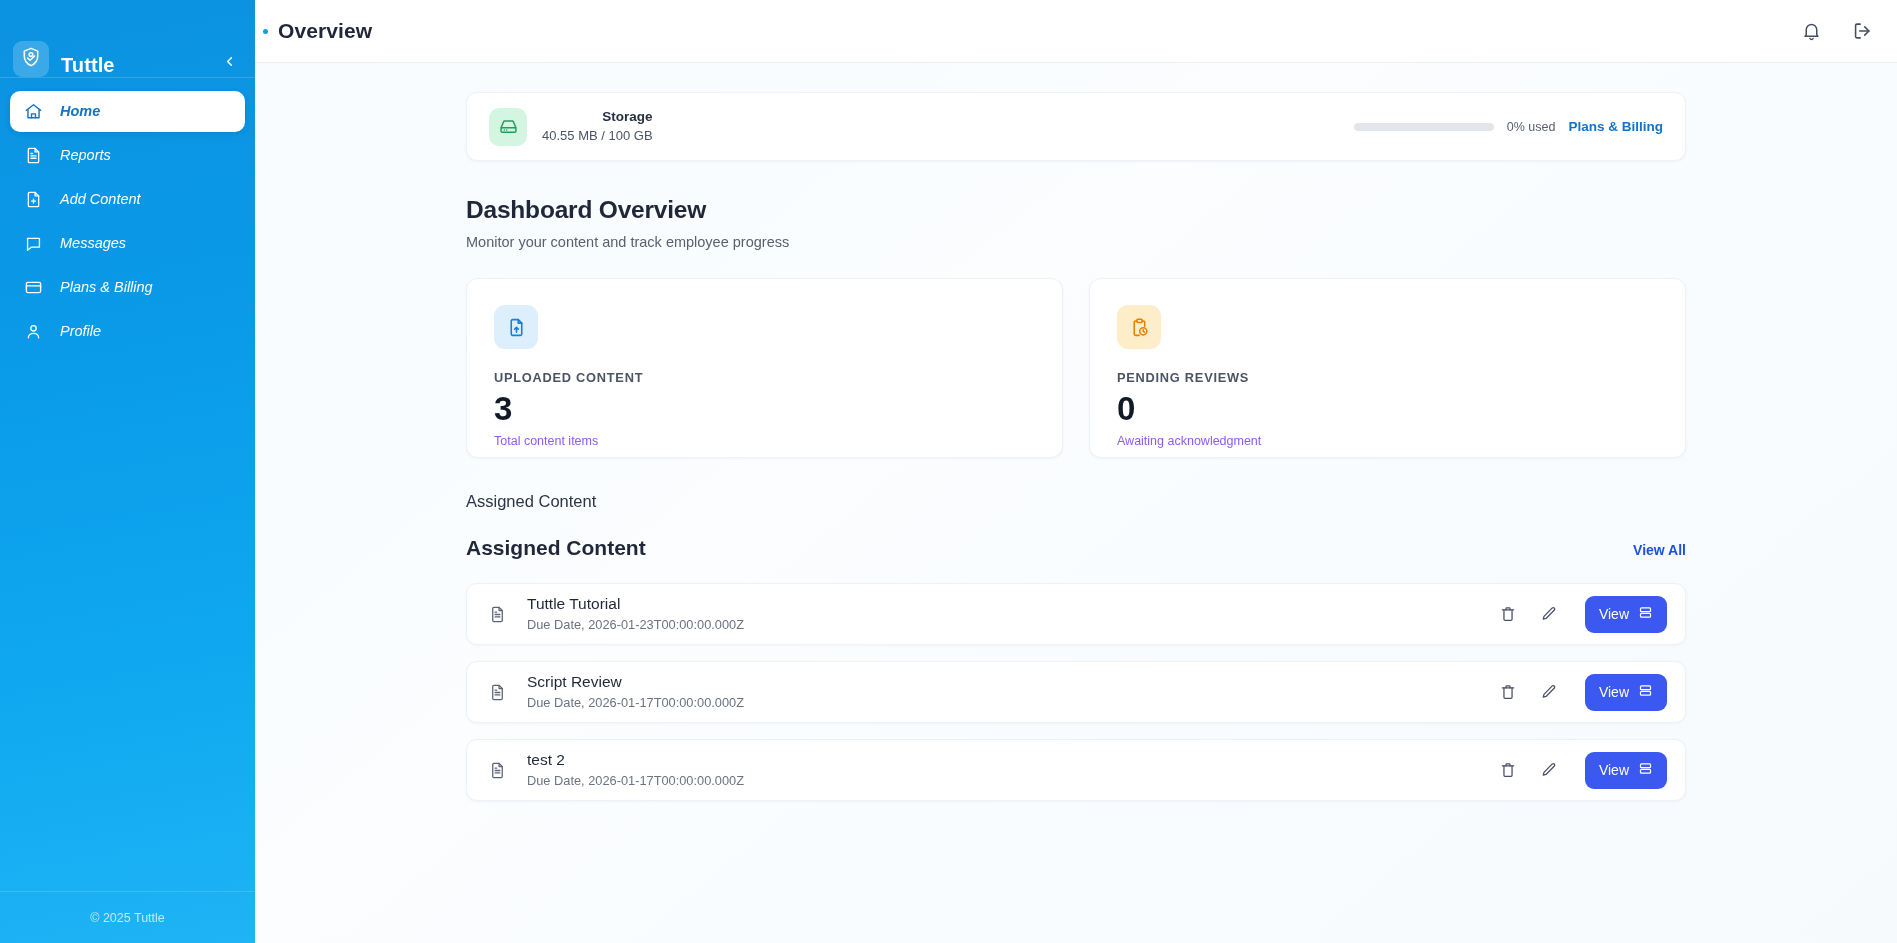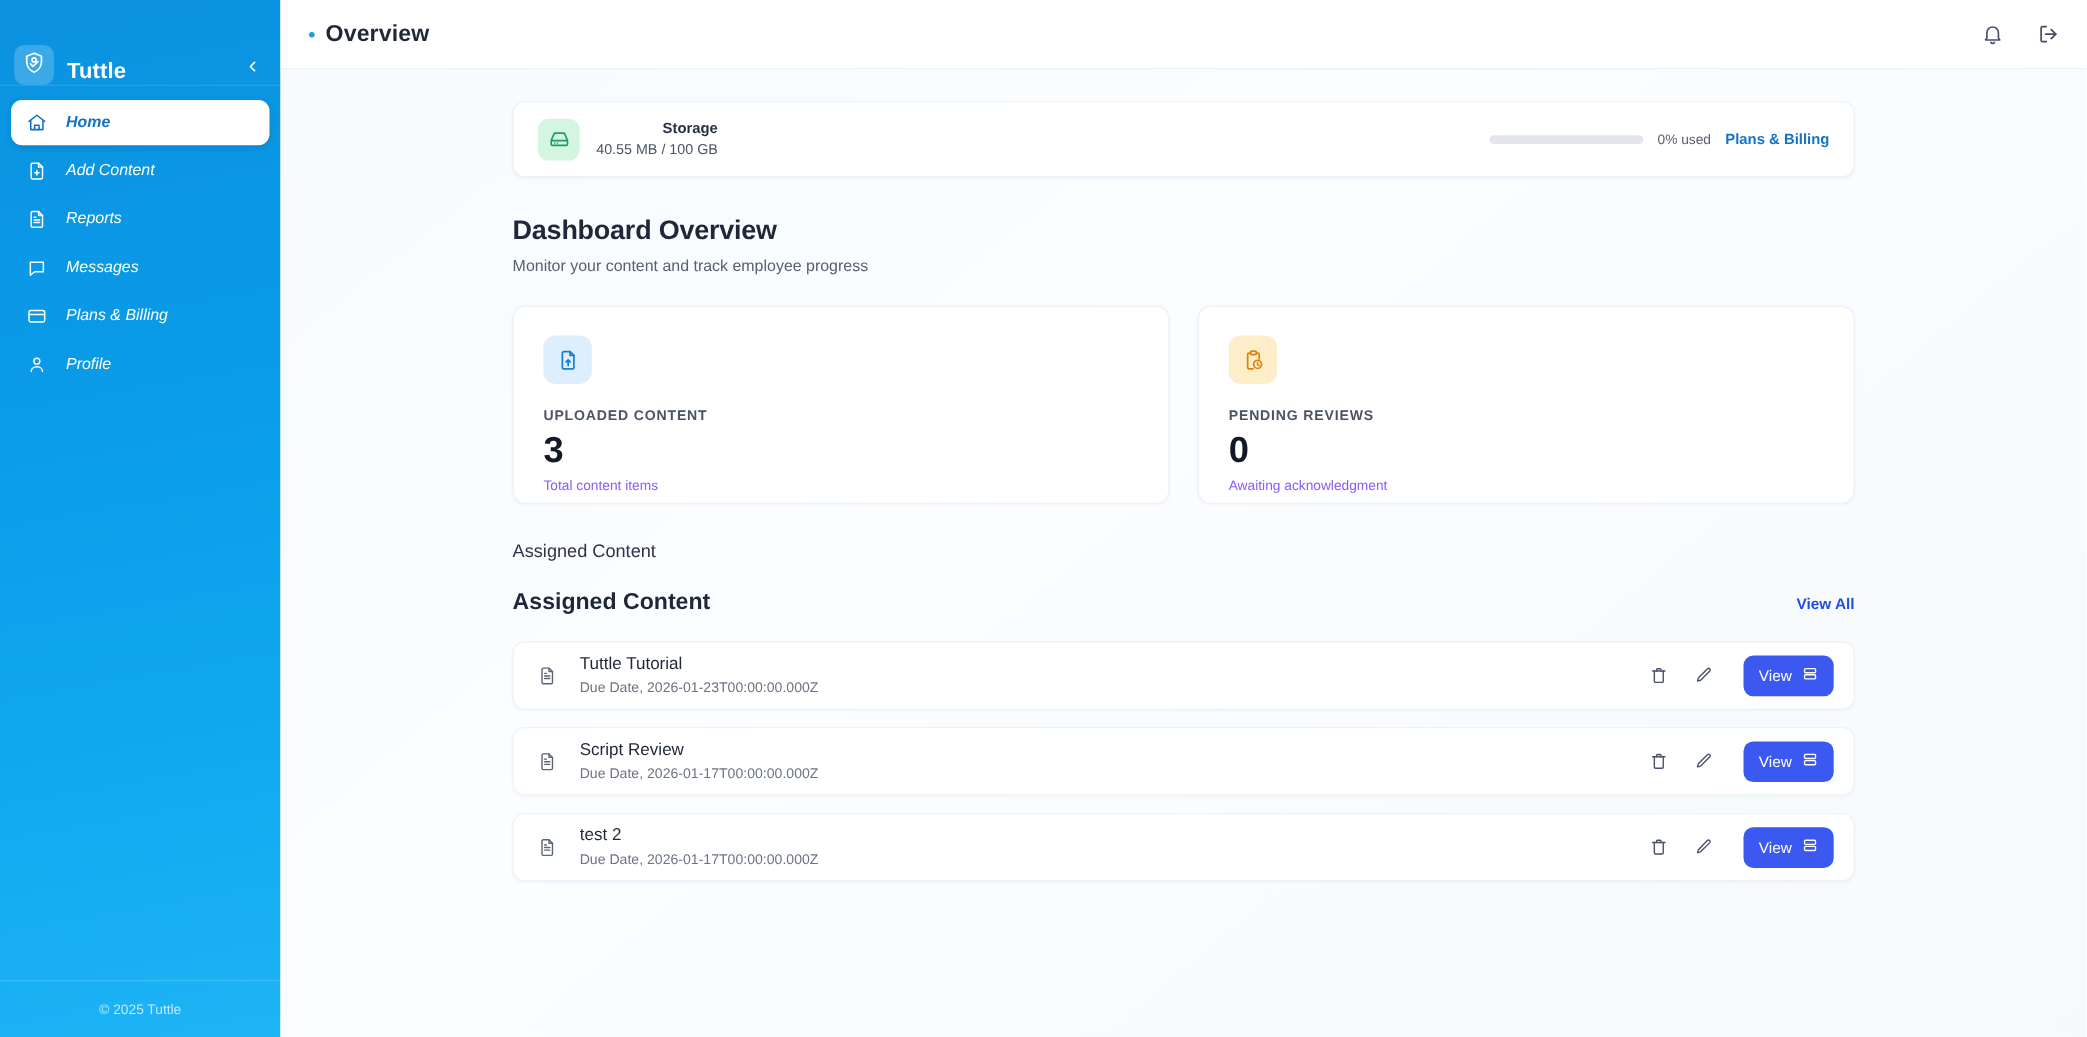--- a/index.html
+++ b/index.html
@@ -58,21 +58,21 @@
 
   
   .main {
     flex: 1 1 auto; height: 943px; display: flex; flex-direction: column;
     background: linear-gradient(140deg, #f7fbfe 0%, #fbfdff 40%, #f6fafd 100%);
     position: relative; overflow: hidden;
   }
   .topbar {
     height: 63px; flex: 0 0 63px; background: #ffffff;
     border-bottom: 1px solid #eceff3;
-    display: flex; align-items: center; padding: 0 22px 0 26px;
+    display: flex; align-items: center; padding: 0 22px 0 8px;
   }
   .page-dot { width: 5px; height: 5px; border-radius: 50%; background: #1a9ae6; margin-right: 10px; }
   .page-title { font-size: 21px; font-weight: bold; color: #1f2738; letter-spacing: .1px; }
   .topbar-actions { margin-left: auto; display: flex; align-items: center; gap: 25px; }
   .tb-icon { width: 26px; height: 26px; display: flex; align-items: center; justify-content: center; cursor: pointer; }
 
   .scroll { flex: 1 1 auto; overflow: hidden; padding-top: 29px; }
   .content { width: 1220px; margin: 0 auto; }
 
   
@@ -173,35 +173,35 @@
           </svg>
         </span>
         <span class="nav-label">Home</span>
       </div>
 
       <div class="nav-item">
         <span class="nav-ico">
           <svg width="19" height="19" viewBox="0 0 24 24" fill="none" stroke="#ffffff" stroke-width="1.7" stroke-linecap="round" stroke-linejoin="round">
             <path d="M14 3H7a1.5 1.5 0 0 0-1.5 1.5v15A1.5 1.5 0 0 0 7 21h10a1.5 1.5 0 0 0 1.5-1.5V7.5L14 3z"></path>
             <path d="M14 3v4.5h4.5"></path>
-            <path d="M12 11.5v5M9.5 14h5"></path>
-          </svg>
-        </span>
-        <span class="nav-label">Add Content</span>
+            <path d="M8.8 12.5h6.4M8.8 15.5h6.4M8.8 9.5h2"></path>
+          </svg>
+        </span>
+        <span class="nav-label">Reports</span>
       </div>
 
       <div class="nav-item">
         <span class="nav-ico">
           <svg width="19" height="19" viewBox="0 0 24 24" fill="none" stroke="#ffffff" stroke-width="1.7" stroke-linecap="round" stroke-linejoin="round">
             <path d="M14 3H7a1.5 1.5 0 0 0-1.5 1.5v15A1.5 1.5 0 0 0 7 21h10a1.5 1.5 0 0 0 1.5-1.5V7.5L14 3z"></path>
             <path d="M14 3v4.5h4.5"></path>
-            <path d="M8.8 12.5h6.4M8.8 15.5h6.4M8.8 9.5h2"></path>
-          </svg>
-        </span>
-        <span class="nav-label">Reports</span>
+            <path d="M12 11.5v5M9.5 14h5"></path>
+          </svg>
+        </span>
+        <span class="nav-label">Add Content</span>
       </div>
 
       <div class="nav-item">
         <span class="nav-ico">
           <svg width="19" height="19" viewBox="0 0 24 24" fill="none" stroke="#ffffff" stroke-width="1.7" stroke-linecap="round" stroke-linejoin="round">
             <path d="M4.5 5.5h15v11h-10l-5 4v-15z"></path>
           </svg>
         </span>
         <span class="nav-label">Messages</span>
       </div>

